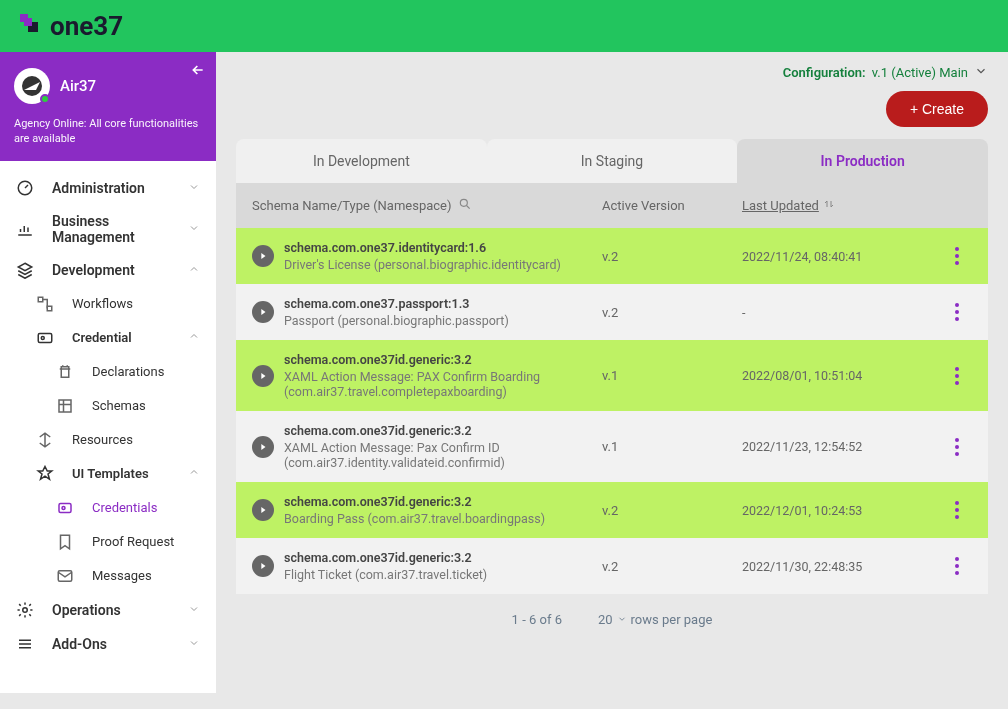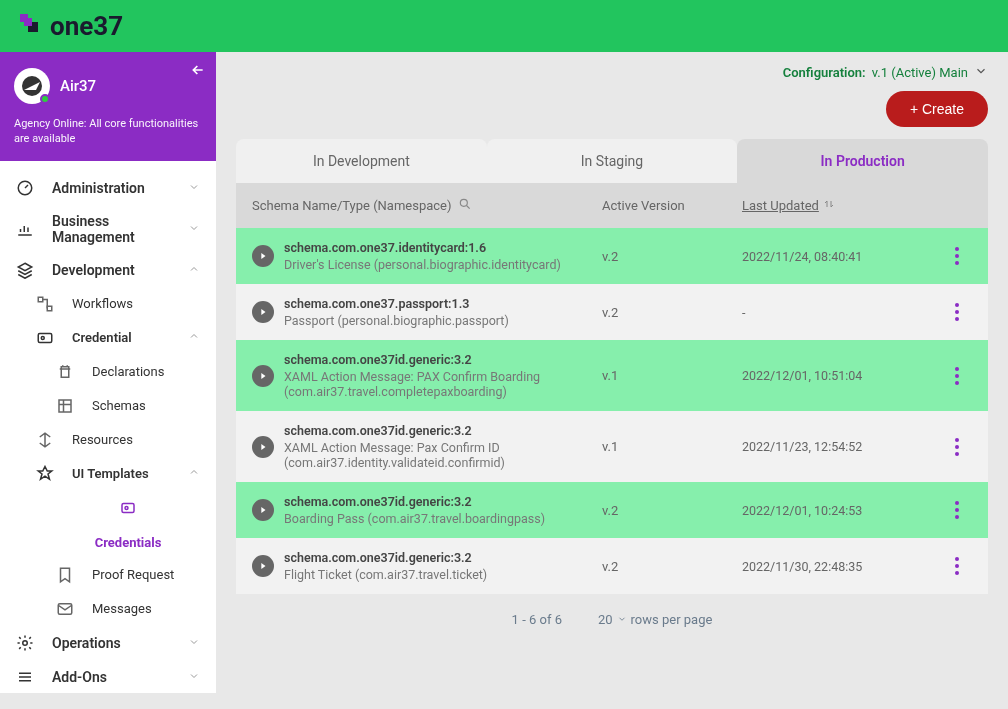--- a/index.html
+++ b/index.html
@@ -16,39 +16,39 @@
 .agency-icon { width: 36px; height: 36px; background: #fff; border-radius: 50%; display: flex; align-items: center; justify-content: center; position: relative; }
 .agency-icon svg { width: 24px; height: 24px; }
 .online-dot { position: absolute; bottom: 0; right: 0; width: 10px; height: 10px; background: #2ecc40; border: 2px solid #8b2cc4; border-radius: 50%; }
 .agency-name { font-size: 15px; font-weight: 500; }
 .agency-status { font-size: 11px; line-height: 1.4; opacity: 0.95; }
 .nav { padding: 10px 0; overflow-y: auto; }
 .nav-item { display: flex; align-items: center; padding: 8px 16px; cursor: pointer; color: #333; font-size: 14px; gap: 18px; }
 .nav-item.bold { font-weight: 600; }
 .nav-item.sub { padding-left: 36px; font-size: 13px; }
 .nav-item.sub2 { padding-left: 56px; font-size: 13px; }
-.nav-item.active { color: #8b2cc4; font-weight: 700; flex-direction: column; }
+.nav-item.active { color: #8b2cc4; font-weight: 400; }
 .nav-icon { width: 18px; height: 18px; display: inline-flex; align-items: center; justify-content: center; flex-shrink: 0; }
 .nav-chevron { margin-left: auto; color: #999; }
 .main { flex: 1; padding: 12px 20px 0 20px; overflow-y: auto; }
 .top-row { display: flex; justify-content: flex-end; align-items: center; gap: 6px; font-size: 13px; color: #15803d; }
 .top-row .label { font-weight: 600; }
 .create-row { display: flex; justify-content: flex-end; margin-top: 10px; }
 .create-btn { background: #b91c1c; color: #fff; border: none; border-radius: 20px; padding: 10px 24px; font-size: 14px; font-weight: 500; cursor: pointer; }
 .tabs { display: flex; margin-top: 12px; }
 .tab { flex: 1; text-align: center; padding: 14px; font-size: 14px; color: #666; cursor: pointer; background: #f0f0f0; border-radius: 8px 8px 0 0; }
 .tab.active { background: #d9d9d9; color: #8b2cc4; font-weight: 600; }
 .table-container { background: #d9d9d9; border-radius: 0 0 8px 8px; padding: 0; }
 .table-head { display: flex; padding: 14px 16px; font-size: 13px; color: #666; align-items: center; }
 .col-name { flex: 1; display: flex; align-items: center; gap: 6px; }
 .col-version { width: 140px; }
 .col-updated { width: 200px; display: flex; gap: 4px; text-decoration: underline; }
 .col-actions { width: 30px; }
 .table-row { display: flex; padding: 12px 16px; align-items: center; font-size: 13px; }
-.table-row.even { background: #86efac; }
+.table-row.even { background: #bef264; }
 .table-row.odd { background: #f2f2f2; }
 .row-expand { width: 22px; height: 22px; background: #666; border-radius: 50%; display: flex; align-items: center; justify-content: center; flex-shrink: 0; margin-right: 10px; cursor: pointer; }
 .row-content { flex: 1; }
 .row-title { font-weight: 600; color: #444; font-size: 12.5px; }
 .row-sub { color: #777; font-size: 12.5px; margin-top: 2px; }
 .row-version { width: 140px; color: #666; }
 .row-updated { width: 200px; color: #666; font-size: 12.5px; }
 .row-actions { width: 30px; display: flex; justify-content: center; cursor: pointer; }
 .dots { display: flex; flex-direction: column; gap: 3px; }
 .dots span { width: 4px; height: 4px; background: #8b2cc4; border-radius: 50%; }
@@ -319,21 +319,21 @@
     <div class="row-expand">
               <svg width="10" height="10" viewBox="0 0 24 24" fill="#fff">
                 <path d="M8 5l10 7-10 7z"></path>
               </svg>
             </div>
     <div class="row-content">
       <div class="row-title">schema.com.one37id.generic:3.2</div>
       <div class="row-sub">XAML Action Message: PAX Confirm Boarding (com.air37.travel.completepaxboarding)</div>
     </div>
     <div class="row-version">v.1</div>
-    <div class="row-updated">2022/12/01, 10:51:04</div>
+    <div class="row-updated">2022/08/01, 10:51:04</div>
     <div class="row-actions">
               <div class="dots">
                 <span></span>
                 <span></span>
                 <span></span>
               </div>
             </div>
           </div>
           <div class="table-row odd">
     <div class="row-expand">

